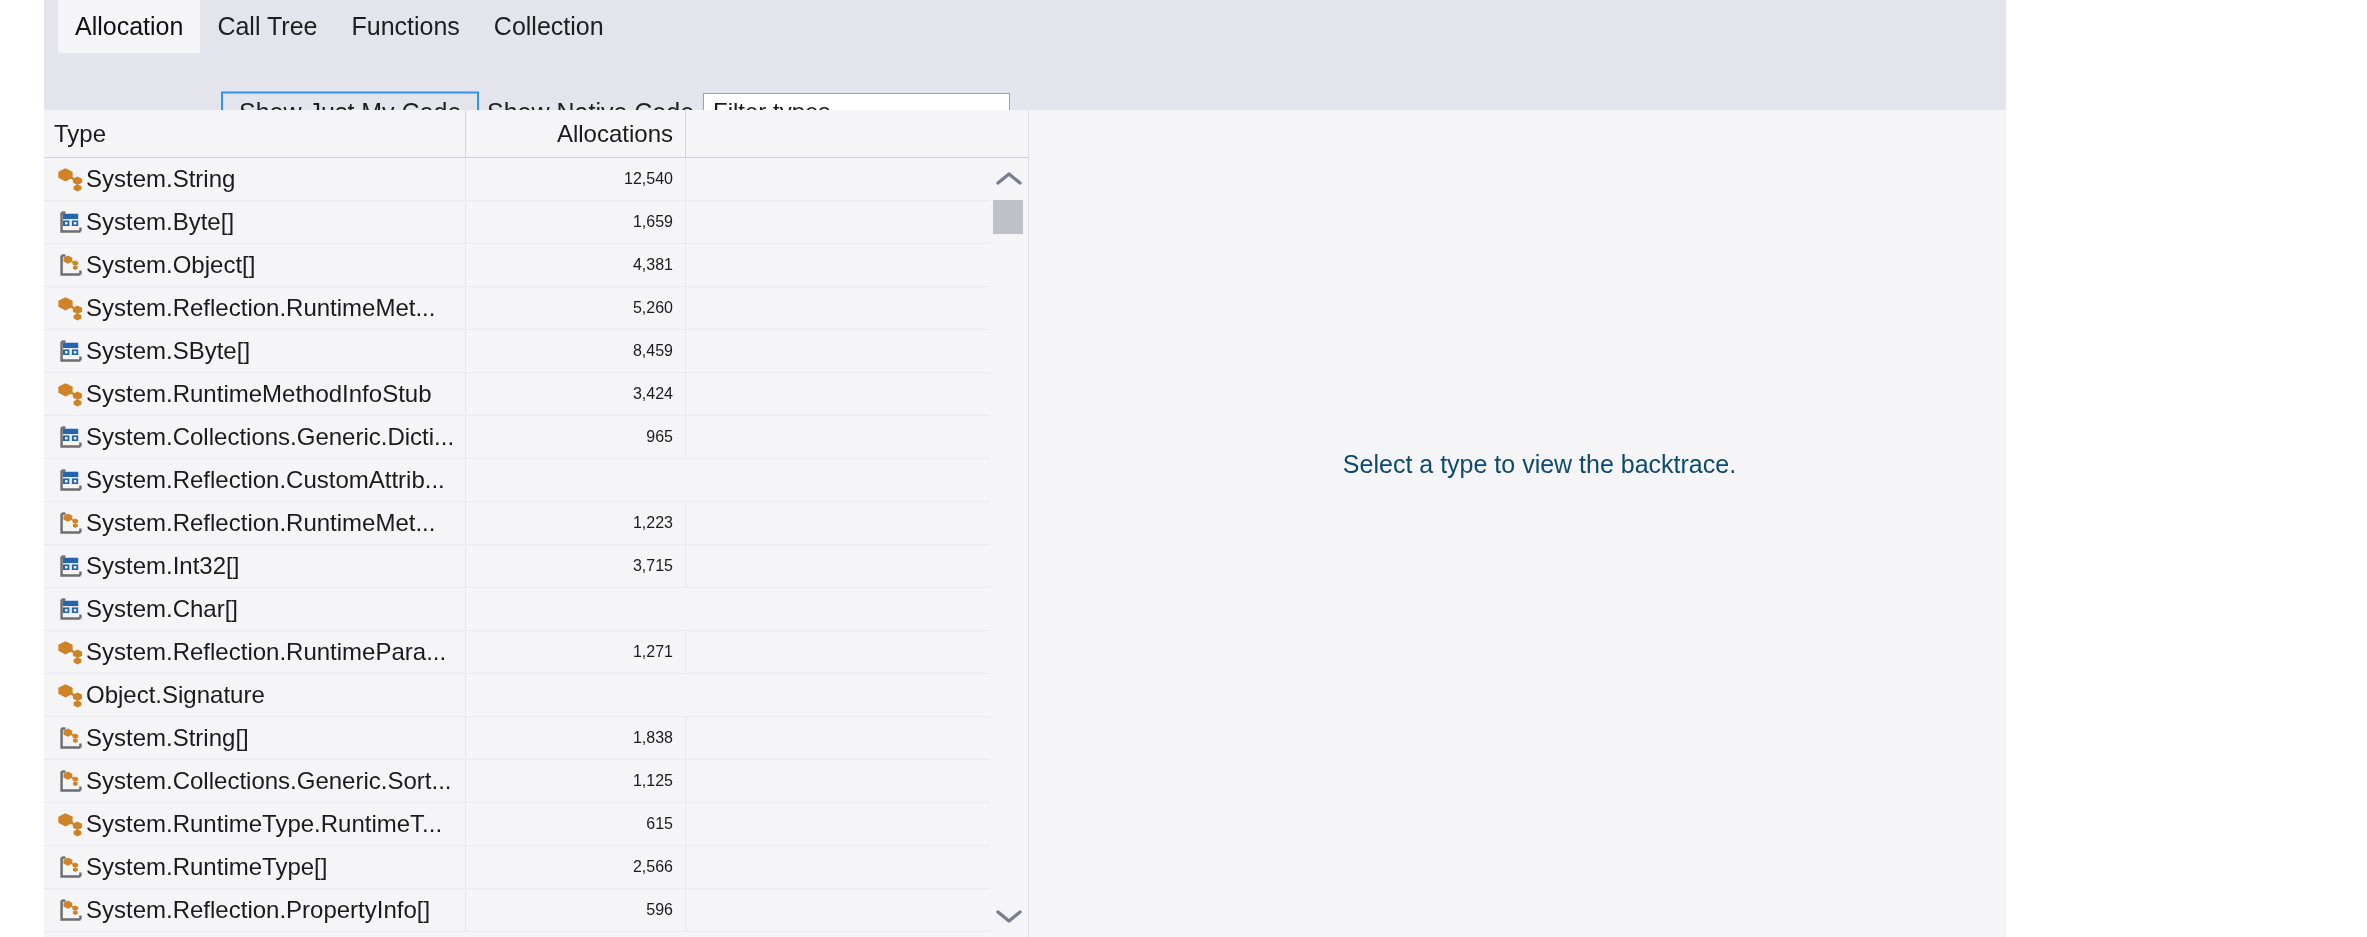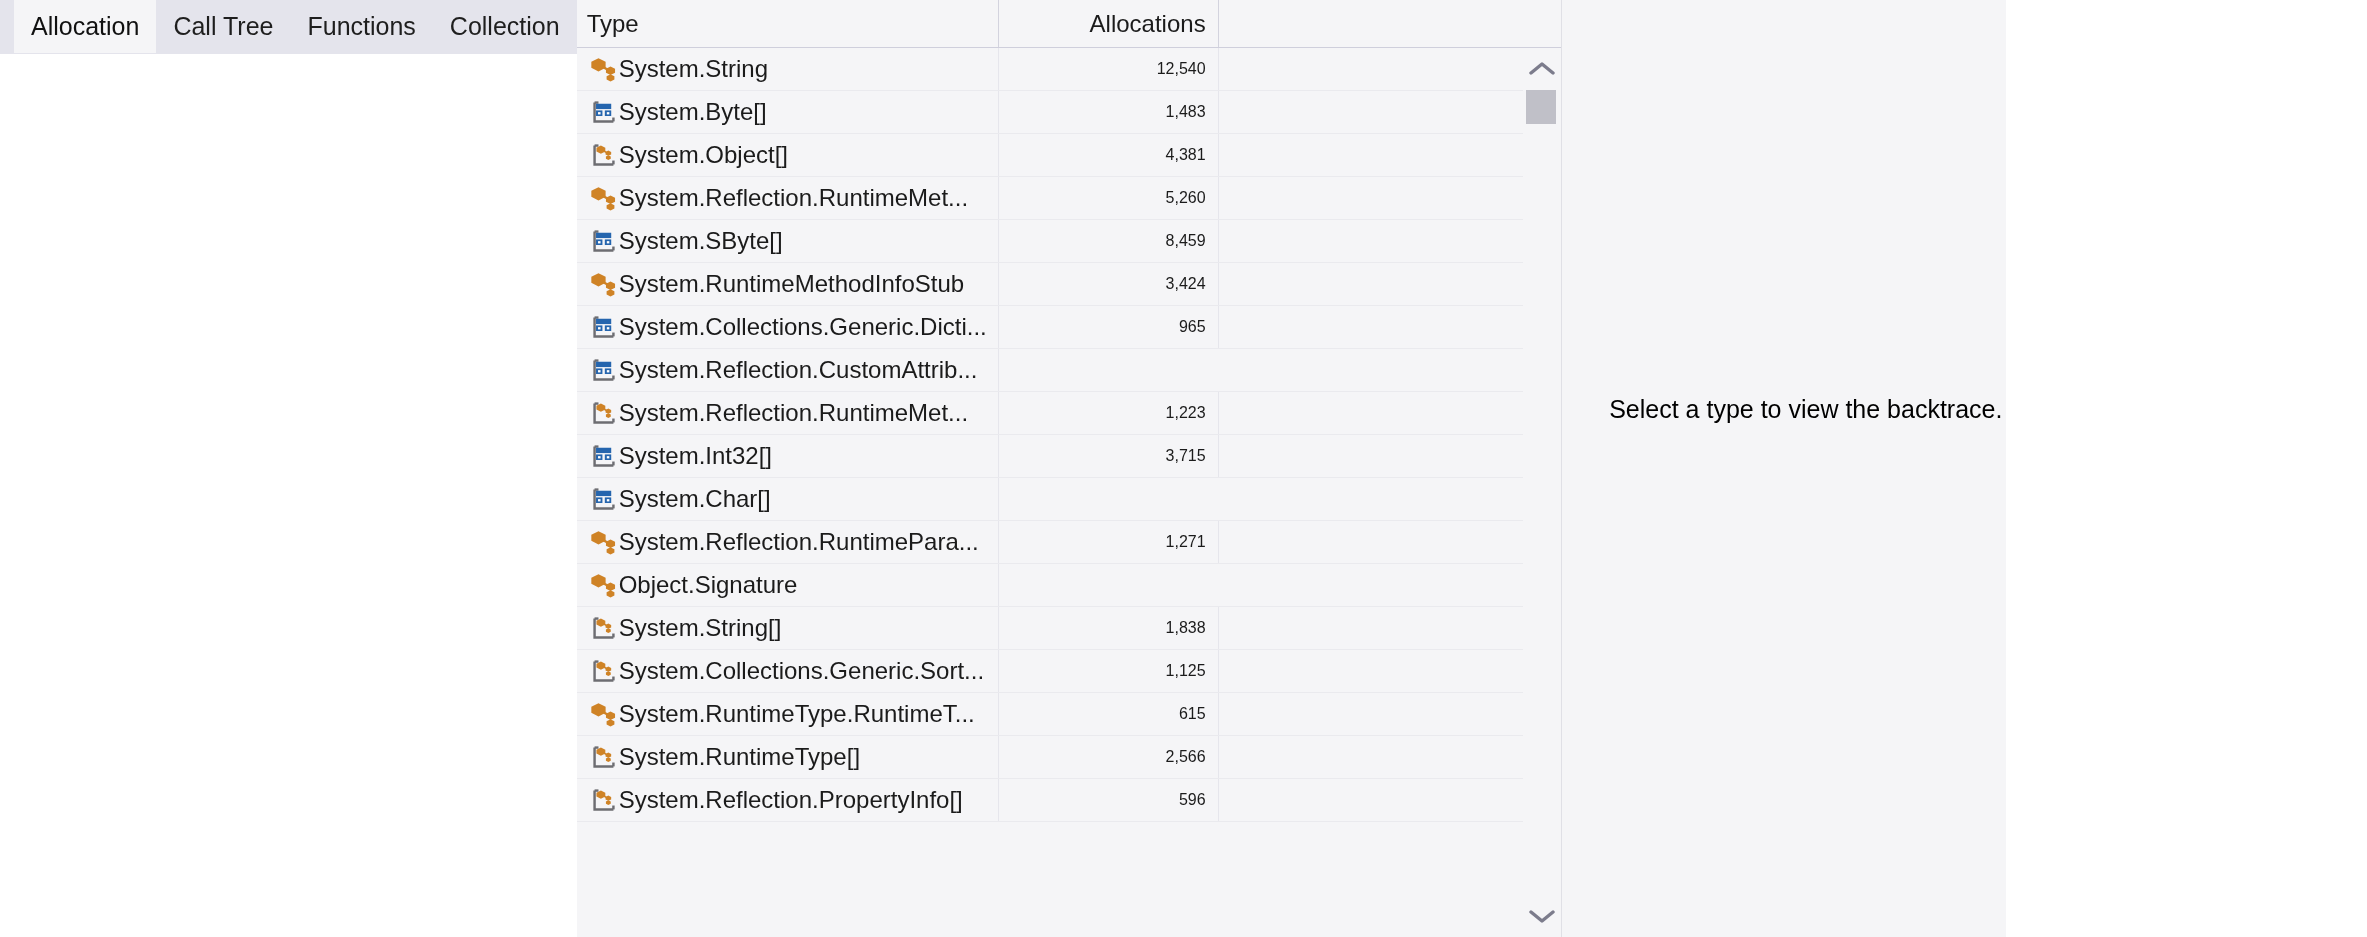--- a/index.html
+++ b/index.html
@@ -9,21 +9,22 @@
     width: 2367px; height: 937px;
     overflow: hidden;
     font-family: "Liberation Sans", sans-serif;
     background: #ffffff;
   }
   #app {
     width: 2006px; height: 937px;
     position: relative;
     background: #ffffff;
     display: flex;
-    flex-direction: row;
+    flex-direction: column;
+    padding-left: 44px;
   }
 
   
   .tabstrip {
     height: 54px;
     background: #e4e4ec;
     display: flex;
     align-items: stretch;
     flex: 0 0 auto;
     border-bottom: 1px solid #e4e4ec;
@@ -201,21 +202,21 @@
   .right-pane {
     flex: 1 1 auto;
     background: #f5f5f7;
     display: flex;
     align-items: center;
     justify-content: center;
     position: relative;
   }
   .right-msg {
     font-size: 25px;
-    color: #000000;
+    color: #0c4a6e;
     margin-bottom: 118px;
     white-space: nowrap;
     cursor: default;
   }
 </style>
 </head>
 <body>
 
 <div id="app">
 
@@ -267,21 +268,21 @@
                 <g transform="translate(2.6,2.1) scale(0.82)">
                   <rect x="0.6" y="1.0" width="11.4" height="4.0" fill="#2565ae"></rect>
                   <rect x="0.6" y="6.0" width="4.8" height="4.2" fill="#2565ae"></rect>
                   <rect x="7.2" y="6.0" width="4.8" height="4.2" fill="#2565ae"></rect>
                   <rect x="2.1" y="7.3" width="1.9" height="1.7" fill="#ffffff"></rect>
                   <rect x="8.7" y="7.3" width="1.9" height="1.7" fill="#ffffff"></rect>
                 </g>
               </svg>
               <span class="label">System.Byte[]</span>
             </div>
-            <div class="cell-alloc">1,483</div>
+            <div class="cell-alloc">1,659</div>
             <div class="cell-blank"></div>
           </div>
           <div class="row">
             <div class="cell-type">
               <svg class="icon" viewBox="0 0 16 16">
                 <path d="M2.2 2.2 L2.2 13.8 L13.8 13.8" fill="none" stroke="#6d6d72" stroke-width="1.5"></path>
                 <path d="M2.2 2.2 L4.6 2.2" fill="none" stroke="#6d6d72" stroke-width="1.5"></path>
                 <path d="M13.8 13.8 L13.8 11.4" fill="none" stroke="#6d6d72" stroke-width="1.5"></path>
                 <g transform="translate(4.1,1.4) scale(0.62)">
                   <path d="M3.2 1.2 L7.6 3.4 L7.6 7.1 L3.2 9.3 L-1.2 7.1 L-1.2 3.4 Z" fill="#cf8326"></path>

